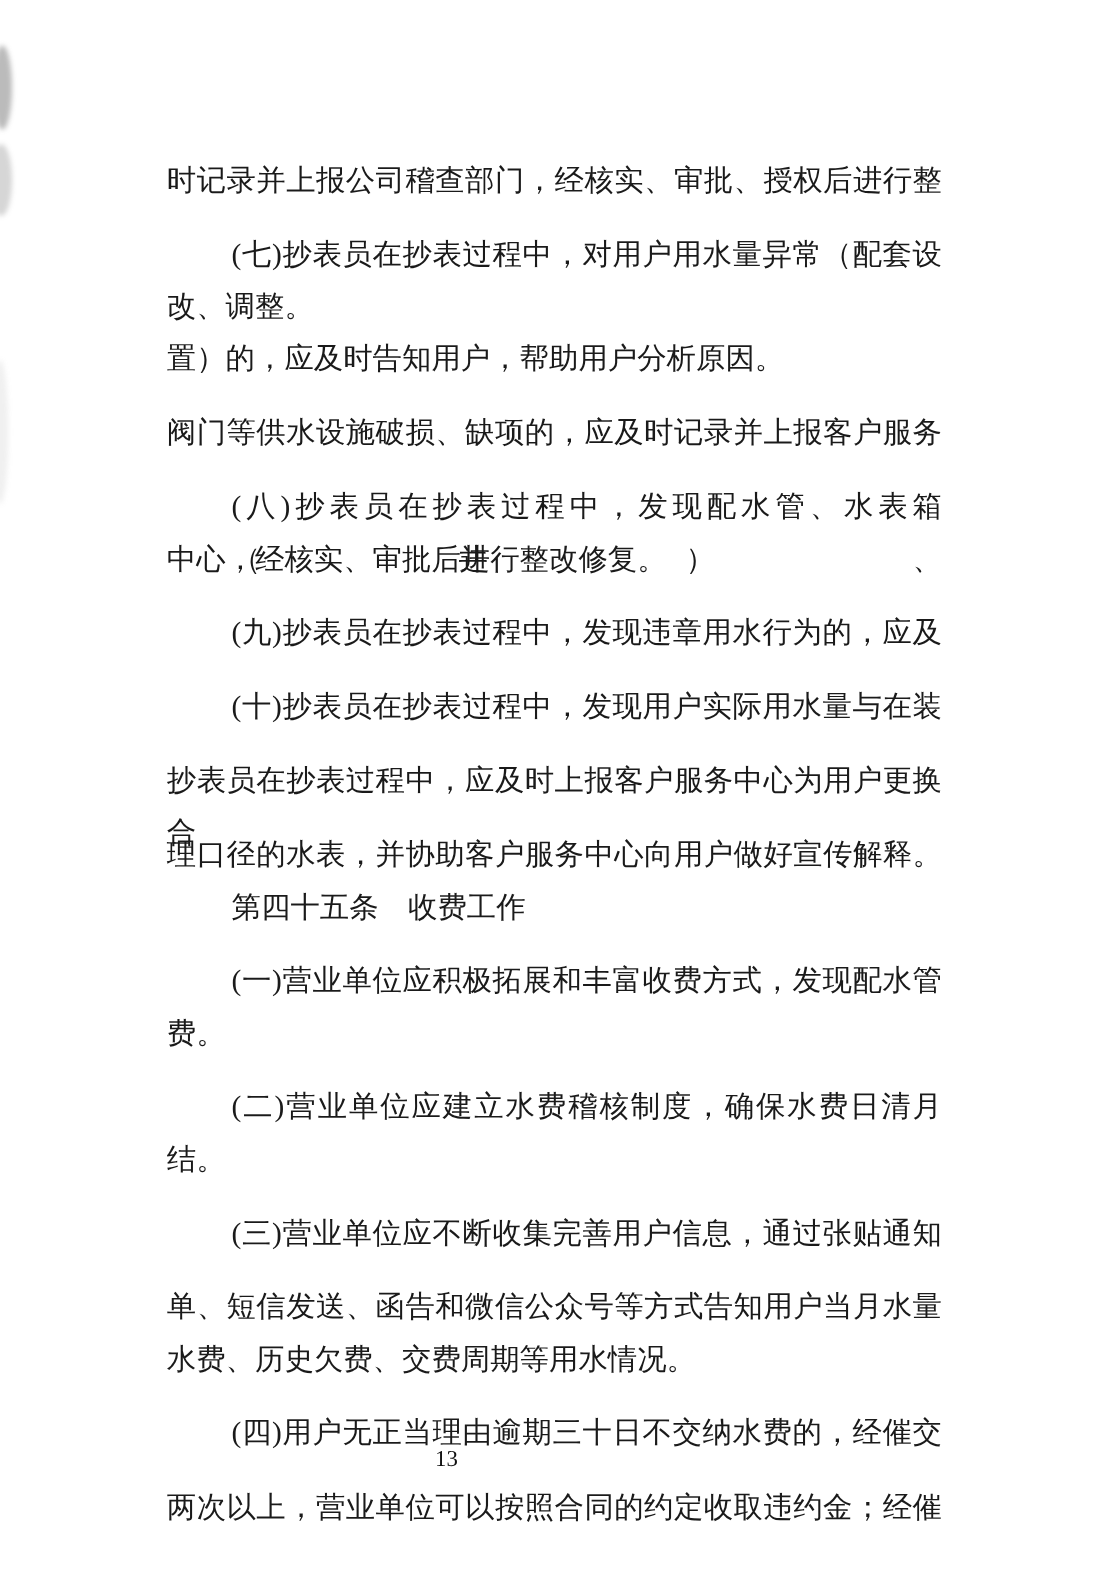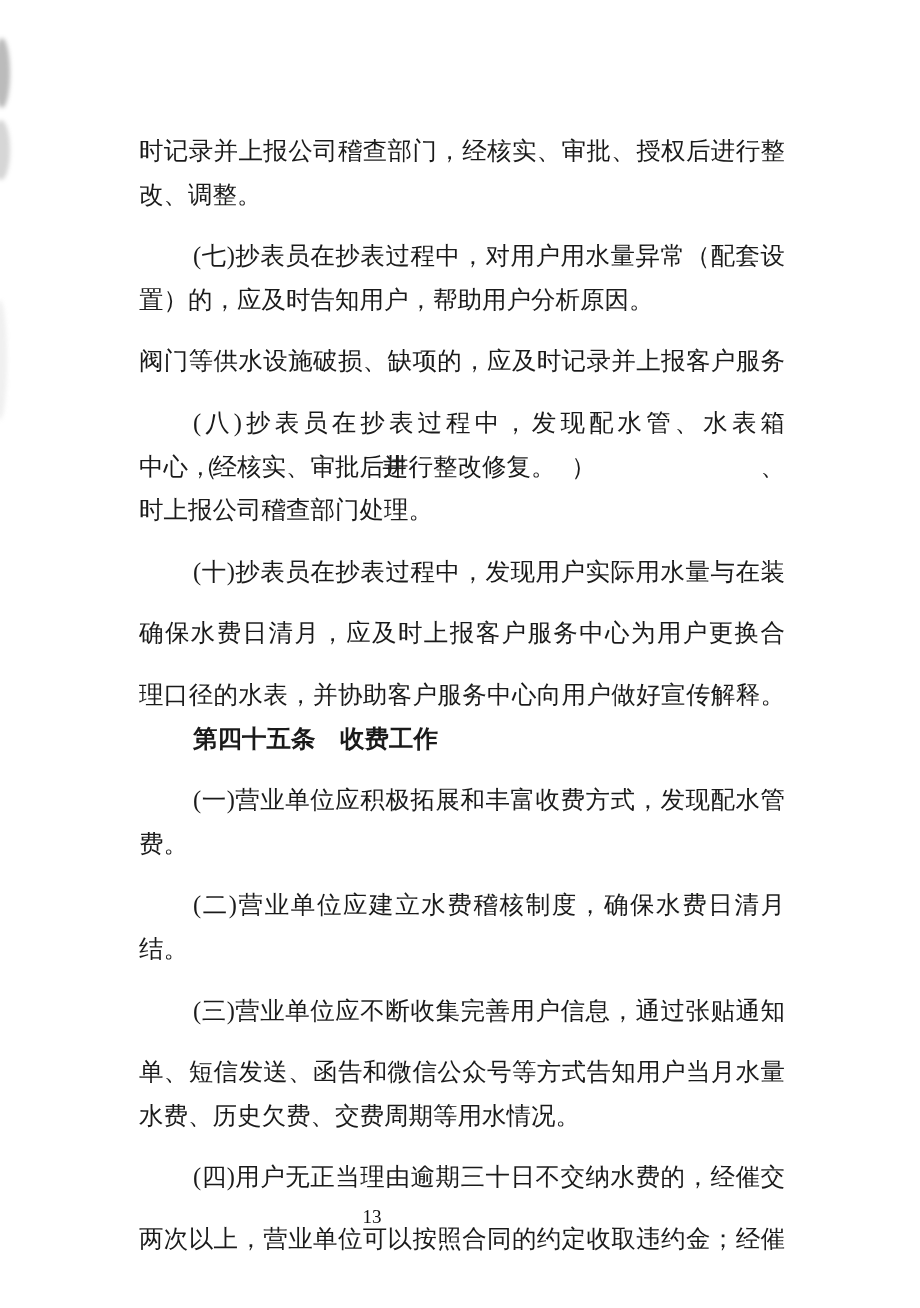--- a/index.html
+++ b/index.html
@@ -45,50 +45,50 @@
   }
   .line.fill{
     text-align-last:justify;
     margin-top:18px;
     -moz-text-align-last:justify;
   }
   .line.indent{
     padding-left:54px;
   }
   .line.bold{
-    font-weight:700;
+    font-weight:400;
   }
   .footer{
     position:absolute;
     left:0;top:1206px;width:744px;
     text-align:center;
     font-size:19px;
     color:#111;
     font-family:"Liberation Serif","DejaVu Serif",serif;
   }
 </style>
 </head>
 <body>
 
 <div class="page">
   <div class="artifact a1"></div>
   <div class="artifact a2"></div>
   <div class="artifact a3"></div>
 
   <div class="text-block" id="text-block">
       <div class="line fill">时记录并上报公司稽查部门，经核实、审批、授权后进行整</div>
+      <div class="line indent fill">(七)抄表员在抄表过程中，对用户用水量异常（配套设</div>
       <div class="line">改、调整。</div>
-      <div class="line indent fill">(七)抄表员在抄表过程中，对用户用水量异常（配套设</div>
       <div class="line">置）的，应及时告知用户，帮助用户分析原因。</div>
       <div class="line fill">阀门等供水设施破损、缺项的，应及时记录并上报客户服务</div>
       <div class="line indent fill">(八)抄表员在抄表过程中，发现配水管、水表箱（井）、</div>
       <div class="line">中心，经核实、审批后进行整改修复。</div>
-      <div class="line">时上报公司稽查部门处理。</div>
+      <div class="line indent fill">(九)抄表员在抄表过程中，发现违章用水行为的，应及</div>
       <div class="line indent fill">(十)抄表员在抄表过程中，发现用户实际用水量与在装</div>
-      <div class="line fill">确保水费日清月，应及时上报客户服务中心为用户更换合</div>
+      <div class="line fill">抄表员在抄表过程中，应及时上报客户服务中心为用户更换合</div>
       <div class="line fill">理口径的水表，并协助客户服务中心向用户做好宣传解释。</div>
       <div class="line indent bold">第四十五条　收费工作</div>
       <div class="line indent fill">(一)营业单位应积极拓展和丰富收费方式，发现配水管</div>
       <div class="line">费。</div>
       <div class="line indent fill">(二)营业单位应建立水费稽核制度，确保水费日清月</div>
       <div class="line">结。</div>
       <div class="line indent fill">(三)营业单位应不断收集完善用户信息，通过张贴通知</div>
       <div class="line fill">单、短信发送、函告和微信公众号等方式告知用户当月水量</div>
       <div class="line">水费、历史欠费、交费周期等用水情况。</div>
       <div class="line indent fill">(四)用户无正当理由逾期三十日不交纳水费的，经催交</div>

